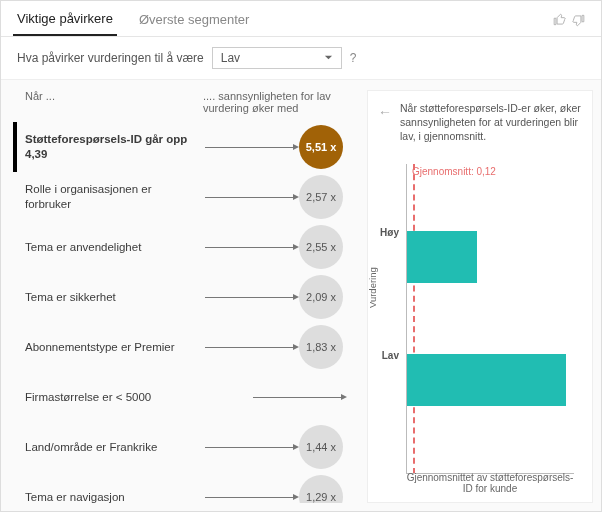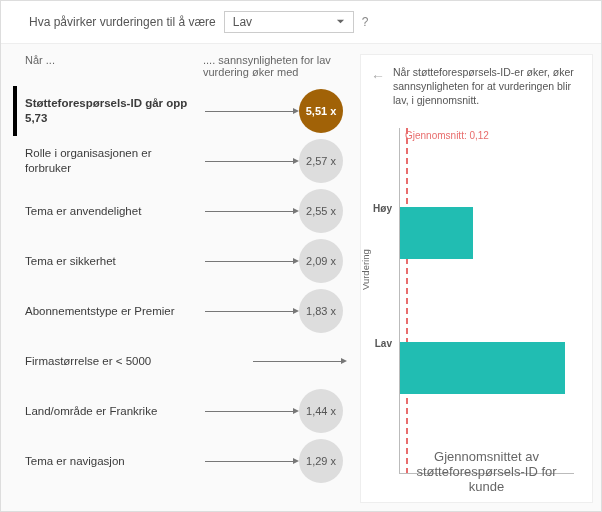--- a/index.html
+++ b/index.html
@@ -3,25 +3,25 @@
 <meta charset="utf-8">
 <style>
   * { box-sizing: border-box; margin: 0; padding: 0; }
   body { font-family: "Segoe UI", Arial, sans-serif; background: #fff; color: #333; width: 602px; height: 512px; overflow: hidden; position: relative; }
   .frame { border: 1px solid #ddd; width: 602px; height: 512px; display: flex; flex-direction: column; background: #fafafa; }
   .tabs { display: flex; align-items: center; padding: 6px 12px 0 12px; background: #fff; border-bottom: 1px solid #e5e5e5; }
   .tab { font-size: 13px; color: #888; padding: 4px 4px 8px 4px; margin-right: 18px; cursor: pointer; }
   .tab.active { color: #222; border-bottom: 2px solid #222; font-weight: 400; }
   .feedback { margin-left: auto; display: flex; gap: 4px; padding-right: 4px; }
   .feedback svg { width: 14px; height: 14px; stroke: #aaa; fill: none; stroke-width: 1.5; }
-  .question-row { display: flex; align-items: center; padding: 10px 28px; background: #fff; font-size: 12px; color: #555; gap: 8px; border-bottom: 1px solid #eee; }
+  .question-row { display: flex; align-items: center; padding: 10px 16px; background: #fff; font-size: 12px; color: #555; gap: 8px; border-bottom: 1px solid #eee; }
   .select { display: flex; align-items: center; justify-content: space-between; border: 1px solid #ccc; padding: 3px 8px; min-width: 130px; font-size: 12px; background: #fff; }
   .select svg { width: 9px; height: 9px; fill: #666; }
   .qmark { color: #888; font-size: 12px; cursor: default; }
-  .content { flex: 1; display: flex; padding: 10px 8px 8px 8px; gap: 11px; overflow: hidden; background: #fafafa; }
+  .content { flex: 1; display: flex; padding: 10px 8px 8px 8px; gap: 18px; overflow: hidden; background: #fafafa; }
   .left { flex: 0 0 340px; display: flex; flex-direction: column; overflow: hidden; }
   .headers { display: flex; padding: 0 6px 8px 6px; font-size: 11px; color: #666; }
   .h-left { flex: 1; padding-left: 10px; }
   .h-right { flex: 0 0 140px; text-align: left; }
   .factors { flex: 1; overflow: hidden; }
   .factor { display: flex; align-items: center; font-size: 11.5px; color: #3b3b3b; height: 50px; padding: 0 6px 0 4px; }
   .factor.selected { font-weight: 600; }
   .factor .vbar { width: 4px; align-self: stretch; background: transparent; margin-right: 8px; }
   .factor.selected .vbar { background: #000; }
   .factor .label { flex: 1; padding-right: 8px; line-height: 1.3; }
@@ -39,27 +39,43 @@
   .y-axis { position: absolute; left: 28px; top: 14px; bottom: 22px; width: 0; border-left: 1px solid #bbb; }
   .x-axis { position: absolute; left: 28px; right: 8px; bottom: 22px; height: 0; border-top: 1px solid #bbb; }
   .bars { position: absolute; left: 29px; right: 8px; top: 14px; bottom: 22px; display: flex; flex-direction: column; justify-content: space-evenly; font-weight: bold; }
   .bar-row { display: flex; align-items: center; height: 60px; }
   .bar-row.low .bar { width: 95%; }
   .bar-row.high .bar { width: 42%; }
   .bar { height: 52px; background: #21bdb2; }
   .cat-label { position: absolute; right: 100%; margin-right: 8px; font-size: 10px; color: #555; white-space: nowrap; }
   .bar-row-wrap { position: relative; }
   .y-title { position: absolute; left: -6px; top: 50%; transform: rotate(-90deg) translate(50%, 0); transform-origin: left center; font-size: 9.5px; color: #666; white-space: nowrap; }
-  .x-title { position: absolute; left: 28px; right: 8px; bottom: 2px; text-align: center; font-size: 13px; color: #666; }
+  .x-title { position: absolute; left: 28px; right: 8px; bottom: 2px; text-align: center; font-size: 10px; color: #666; }
 </style>
 </head>
 <body>
 
 <div class="frame">
 
+  <div class="tabs">
+    <div class="tab active">Viktige påvirkere</div>
+    <div class="tab">Øverste segmenter</div>
+    <div class="feedback">
+      <span>
+        <svg viewBox="0 0 24 24">
+            <path d="M2 20h3V9H2v11zm19-10c0-1-.9-2-2-2h-5l.8-4c0-.4-.1-.8-.4-1L13 2 7 8v11h9c.8 0 1.5-.5 1.8-1.2l2-6c.1-.3.2-.5.2-.8z"></path>
+          </svg>
+      </span>
+      <span>
+        <svg viewBox="0 0 24 24">
+            <path d="M22 4h-3v11h3V4zM3 14c0 1 .9 2 2 2h5l-.8 4c0 .4.1.8.4 1l1.4 1 6-6V5H8c-.8 0-1.5.5-1.8 1.2l-2 6c-.1.3-.2.5-.2.8z"></path>
+          </svg>
+      </span>
+    </div>
+  </div>
 
   <div class="question-row">
     <span>Hva påvirker vurderingen til å være</span>
     <div class="select">
       <span>Lav</span>
       <span><svg viewBox="0 0 10 10">
             <path d="M1 3 L5 7 L9 3 Z"></path>
           </svg></span>
     </div>
     <span class="qmark">?</span>
@@ -68,21 +84,21 @@
   <div class="content">
 
     <div class="left">
       <div class="headers">
         <div class="h-left">Når ...</div>
         <div class="h-right">.... sannsynligheten for lav vurdering øker med</div>
       </div>
       <div class="factors">
         <div class="factor selected">
           <div class="vbar"></div>
-          <div class="label">Støtteforespørsels-ID går opp 5,73</div>
+          <div class="label">Støtteforespørsels-ID går opp 4,39</div>
           <div class="arrow-wrap">
               <div class="arrow-line"></div>
             </div>
           <div class="bubble">5,51 x</div>
         </div>
         <div class="factor">
           <div class="vbar"></div>
           <div class="label">Rolle i organisasjonen er forbruker</div>
           <div class="arrow-wrap">
               <div class="arrow-line"></div>

